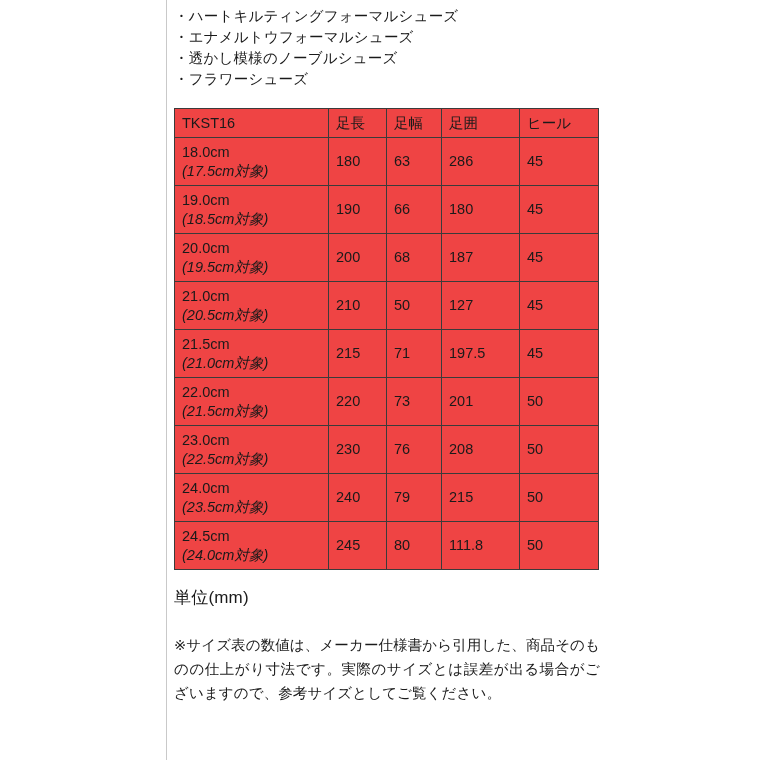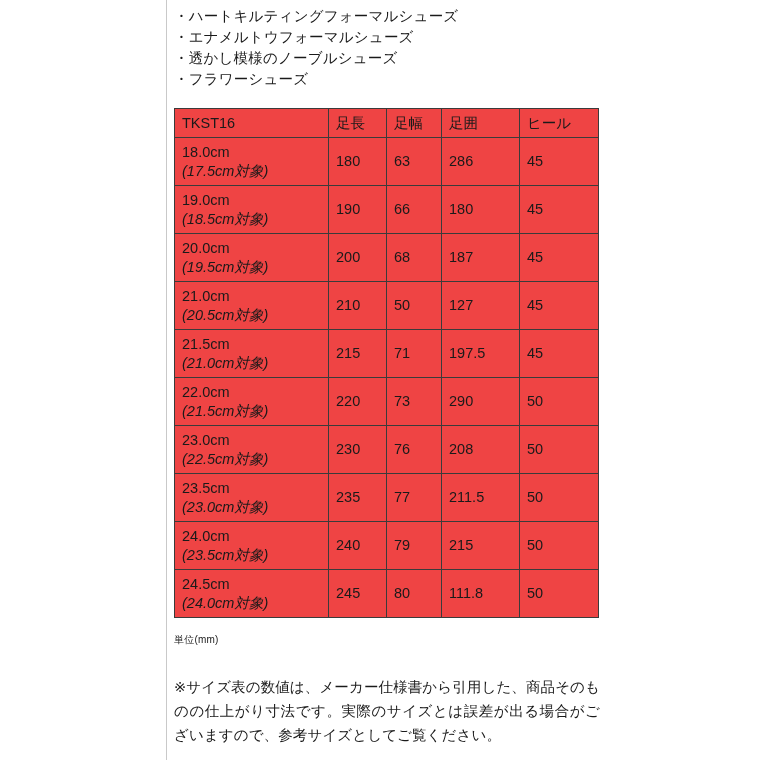--- a/index.html
+++ b/index.html
@@ -86,23 +86,23 @@
   .col-len    { width: 58px; }
   .col-width  { width: 55px; }
   .col-girth  { width: 78px; }
   .col-heel   { width: 79px; }
 
   .cell-size-main { display: block; }
   .cell-size-sub  { display: block; font-style: italic; }
 
   
   .unit-note {
-    font-size: 10px;
+    font-size: 17px;
     line-height: 19px;
-    margin-top: 12px;
+    margin-top: 18px;
     letter-spacing: 0.2px;
   }
 
   
   .footer-notes {
     margin-top: 26px;
     width: 426px;
     font-size: 14.5px;
     line-height: 24px;
     letter-spacing: 0.1px;
@@ -197,45 +197,35 @@
           <td>197.5</td>
           <td>45</td>
         </tr>
         <tr>
           <td>
             <span class="cell-size-main">22.0cm</span>
             <span class="cell-size-sub">(21.5cm対象)</span>
           </td>
           <td>220</td>
           <td>73</td>
-          <td>290</td>
+          <td>201</td>
           <td>50</td>
         </tr>
         <tr>
           <td>
             <span class="cell-size-main">23.0cm</span>
             <span class="cell-size-sub">(22.5cm対象)</span>
           </td>
           <td>230</td>
           <td>76</td>
           <td>208</td>
           <td>50</td>
         </tr>
         <tr>
           <td>
-            <span class="cell-size-main">23.5cm</span>
-            <span class="cell-size-sub">(23.0cm対象)</span>
-          </td>
-          <td>235</td>
-          <td>77</td>
-          <td>211.5</td>
-          <td>50</td>
-        </tr>
-        <tr>
-          <td>
             <span class="cell-size-main">24.0cm</span>
             <span class="cell-size-sub">(23.5cm対象)</span>
           </td>
           <td>240</td>
           <td>79</td>
           <td>215</td>
           <td>50</td>
         </tr>
         <tr>
           <td>

